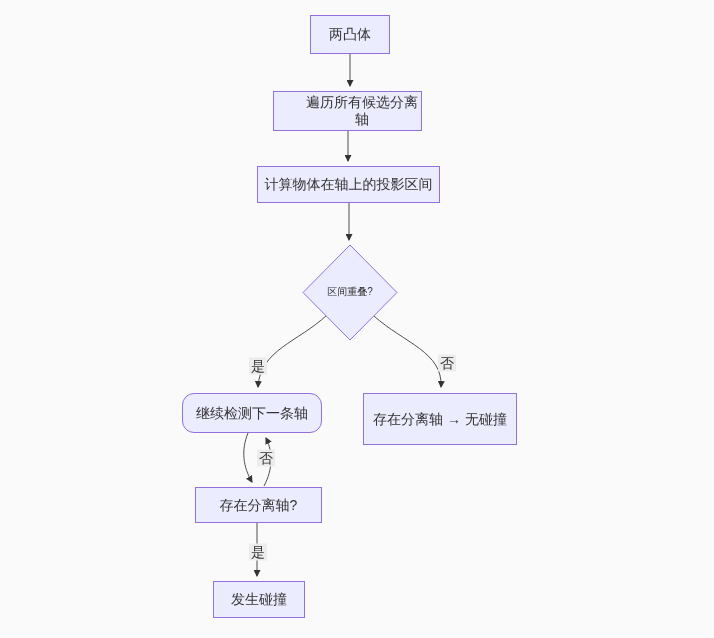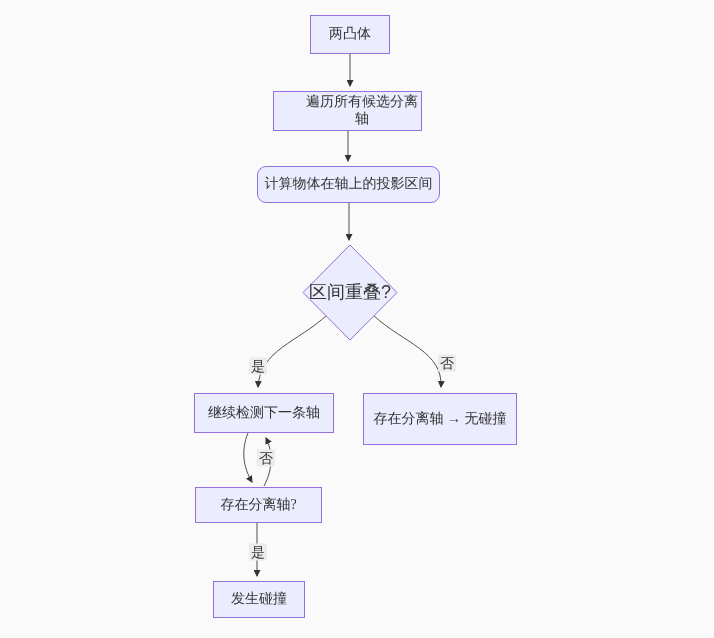--- a/index.html
+++ b/index.html
@@ -10,24 +10,24 @@
   html,body{width:714px;height:638px;background:var(--background);overflow:hidden;}
   body{font-family:"Liberation Sans","DejaVu Sans",sans-serif;}
   .stage{position:relative;width:714px;height:638px;background:var(--background);}
   svg.edges{position:absolute;left:0;top:0;width:714px;height:638px;}
   svg.edges path.edge{fill:none;stroke:var(--edge-line);stroke-width:1px;}
   svg.edges .diamond{fill:var(--node-fill);stroke:var(--node-border);stroke-width:1px;}
   svg.edges .ah{fill:var(--arrow-head);}
   .node{
     position:absolute;display:flex;align-items:center;justify-content:center;
     background:var(--node-fill);border:1px solid var(--node-border);
-    color:var(--text);font-size:14px;text-align:center;line-height:1.2;font-family:Liberation Serif, serif;
+    color:var(--text);font-size:14px;text-align:center;line-height:1.2;
   }
   .diamond-label{
-    position:absolute;color:var(--text);font-size:18px;text-align:center;
+    position:absolute;color:var(--text);font-size:10px;text-align:center;
     transform:translate(-50%,-50%);white-space:nowrap;pointer-events:none;
   }
   .edge-label{
     position:absolute;transform:translate(-50%,-50%);
     background:var(--edge-label-bg);color:var(--text);
     font-size:14px;line-height:17px;padding:0 2px;white-space:nowrap;
   }
 </style>
 </head>
 <body>
@@ -57,27 +57,27 @@
   </svg>
 
   <div class="node" style="left:310px;top:15px;width:80px;height:39px;">
     <span>两凸体</span>
   </div>
 
   <div class="node" style="left:273px;top:91px;width:149px;height:40px;padding-left:29px;">
     <span>遍历所有候选分离轴</span>
   </div>
 
-  <div class="node" style="left:257px;top:166px;width:183px;height:37px;border-radius:9px;">
+  <div class="node" style="left:257px;top:166px;width:183px;height:37px;">
     <span>计算物体在轴上的投影区间</span>
   </div>
 
   <div class="diamond-label" style="left:350px;top:292px;">区间重叠?</div>
 
-  <div class="node" style="left:194px;top:393px;width:140px;height:40px;">
+  <div class="node" style="left:182px;top:393px;width:140px;height:40px;border-radius:12px;">
     <span>继续检测下一条轴</span>
   </div>
 
   <div class="node" style="left:363px;top:393px;width:154px;height:52px;">
     <span>存在分离轴 → 无碰撞</span>
   </div>
 
   <div class="node" style="left:195px;top:487px;width:127px;height:36px;">
     <span>存在分离轴?</span>
   </div>

